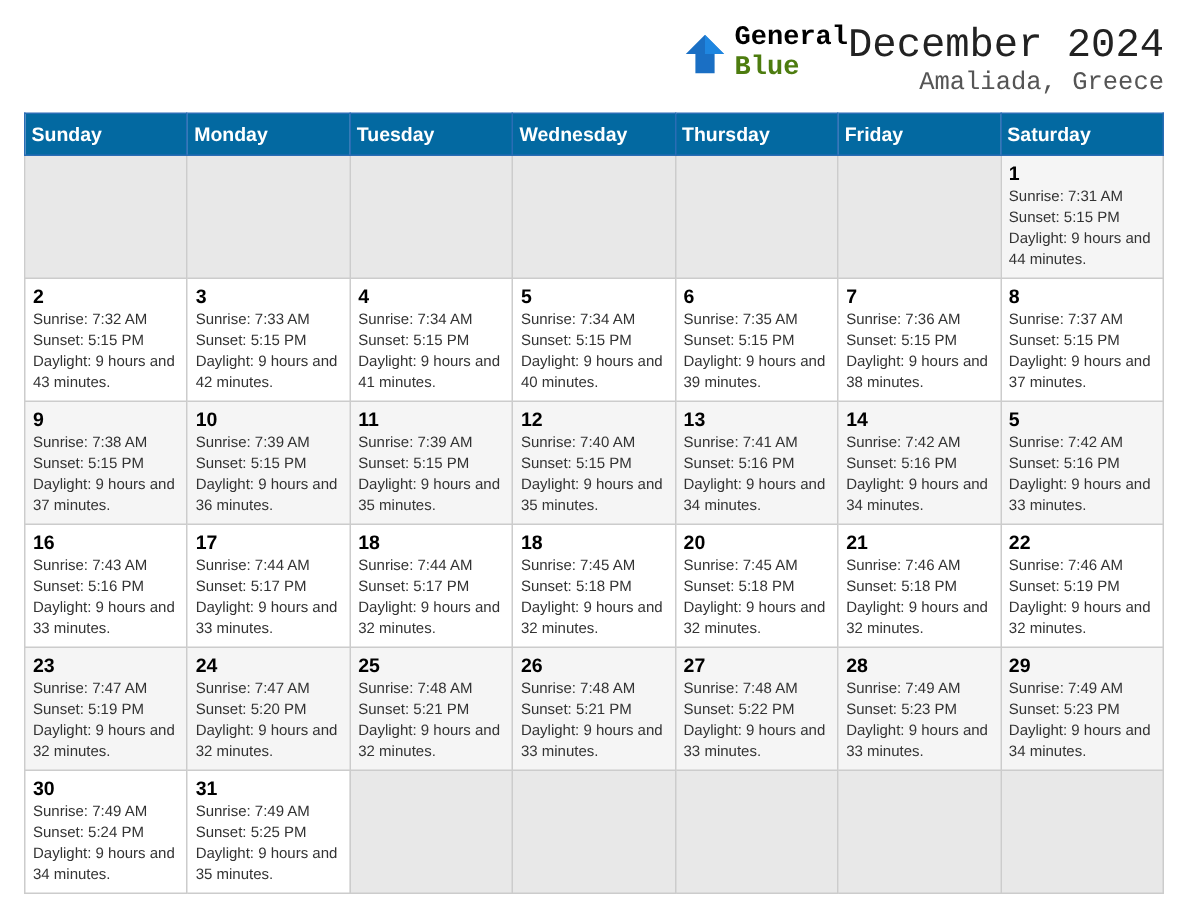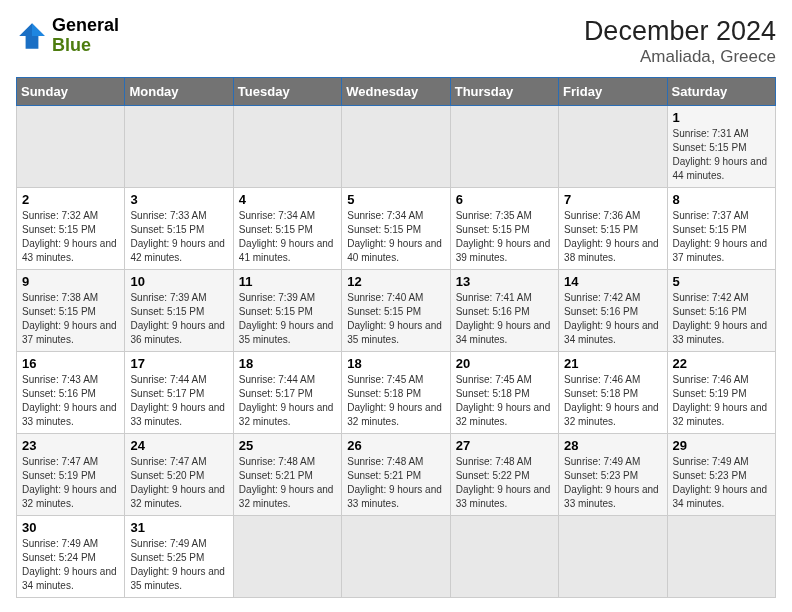--- a/index.html
+++ b/index.html
@@ -5,23 +5,24 @@
     * { box-sizing: border-box; margin: 0; padding: 0; }
     body {
       font-family: Arial, sans-serif;
       background: #fff;
       width: 792px;
       min-height: 612px;
       padding: 16px;
     }
     .header {
       display: flex;
-      justify-content: space-between;
+      justify-content: flex-end;
       align-items: flex-start;
       margin-bottom: 10px;
+      font-family: Liberation Mono, monospace;
     }
     .logo {
       display: flex;
       align-items: center;
       gap: 4px;
     }
     .logo-text {
       font-size: 18px;
       font-weight: bold;
       line-height: 1.1;
@@ -41,21 +42,21 @@
     .subtitle {
       font-size: 17px;
       color: #555;
     }
     .calendar {
       width: 100%;
       border-collapse: collapse;
       font-size: 11px;
     }
     .calendar thead th {
-      background: #737373;
+      background: #0369a1;
       color: #fff;
       padding: 6px 4px;
       text-align: left;
       font-size: 13px;
       font-weight: bold;
       border: 1px solid #2a6db5;
     }
     .calendar tbody td {
       border: 1px solid #ccc;
       vertical-align: top;

